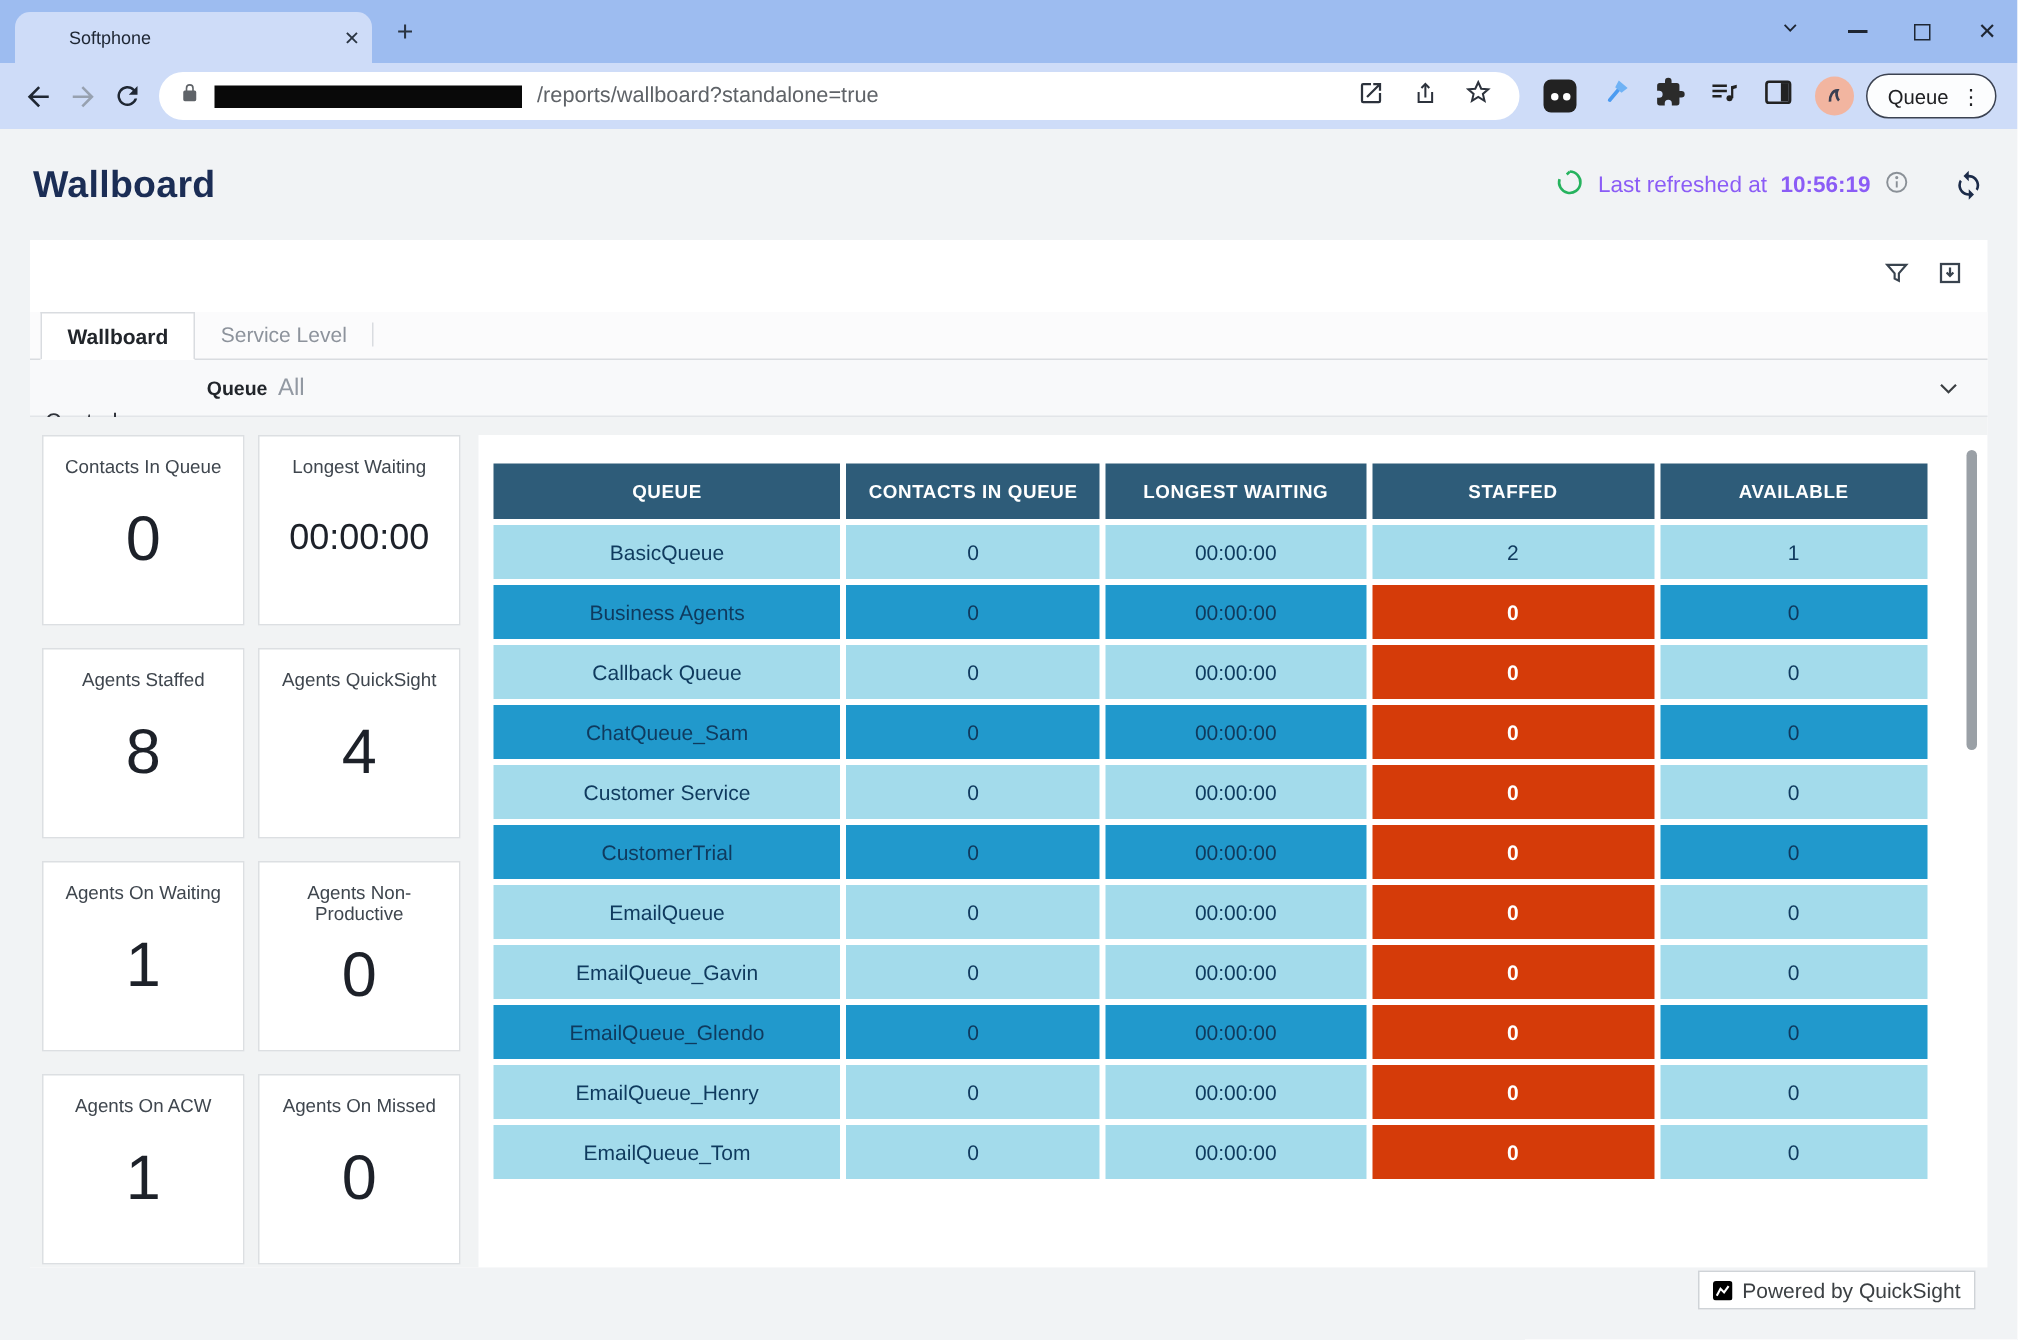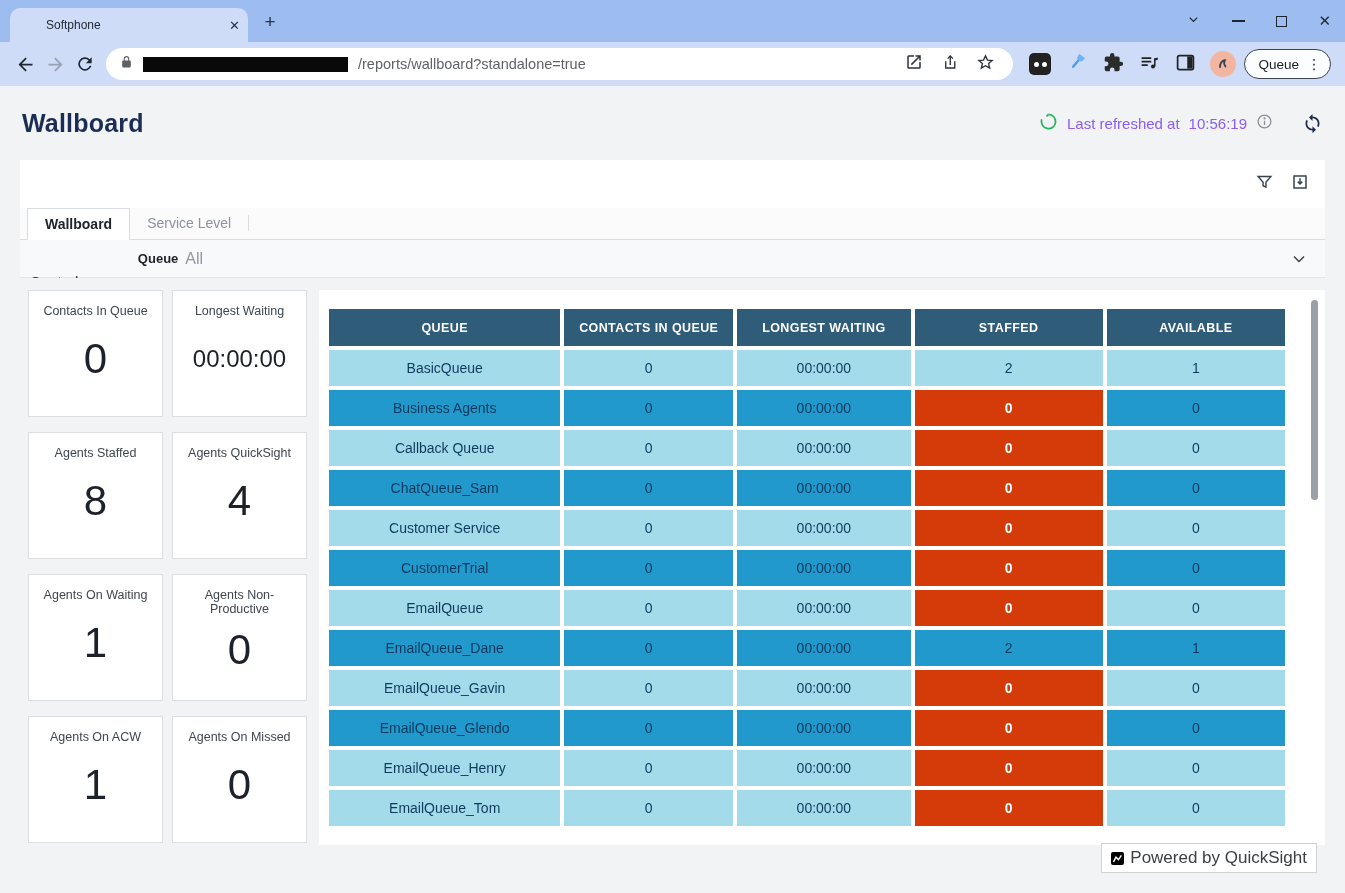--- a/index.html
+++ b/index.html
@@ -46,21 +46,21 @@
   .update-dots { font-size:14px; color:#202124; }
 
   
   .page { position:absolute; top:86px; left:0; right:0; bottom:0;
     background:var(--page-bg); }
   .page-header { height:74px; display:flex; align-items:center; padding:0 22px; }
   .page-title { font-size:25px; font-weight:bold; color:var(--navy);
     letter-spacing:.2px; }
   .refresh-cluster { margin-left:auto; display:flex; align-items:center; gap:9px;
     font-size:15px; color:#8b5cf6; }
-  .refresh-cluster b { font-weight:normal; }
+  .refresh-cluster b { font-weight:bold; }
   .refresh-btn { margin-left:20px; display:flex; }
 
   .sheet { position:absolute; left:20px; right:20px; top:74px; bottom:48px;
     background:#fff; }
   .sheet-toolbar { height:48px; position:relative; }
   .sheet-toolbar .icons { position:absolute; right:16px; top:13px; display:flex;
     gap:18px; }
   .sheet-tabs { height:32px; display:flex; align-items:flex-end; padding-left:7px;
     border-bottom:1px solid #d9dce0; background:#fbfbfc; }
   .stab { height:32px; display:flex; align-items:center; padding:0 17px;
@@ -99,21 +99,21 @@
   th:nth-child(5){ width:18.5%; }
   td { height:36px; text-align:center; font-size:14px; color:var(--cell-text); }
   tr.light td { background:var(--row-light); }
   tr.dark td { background:var(--row-dark); }
   td.alert { background:var(--alert-red) !important; color:#fff; font-weight:bold; }
   .scroll-thumb { position:absolute; right:7px; top:10px; width:7px; height:200px;
     background:#9aa0a6; border-radius:4px; }
 
   .qs-badge { position:absolute; right:28px; bottom:20px; background:#fff;
     border:1px solid #cfd3d7; display:flex; align-items:center; gap:6px;
-    padding:4px 9px; font-size:17px; color:#3c4043; }
+    padding:4px 9px; font-size:14px; color:#3c4043; }
 </style>
 </head>
 <body>
 
 <div class="tabstrip">
   <div class="btab">
     <span>Softphone</span>
     <span class="btab-close">✕</span>
   </div>
   <div class="newtab">+</div>
@@ -372,27 +372,20 @@
                 <td class="alert">0</td>
                 <td>0</td>
               </tr>
               <tr class="light">
                 <td>EmailQueue</td>
                 <td>0</td>
                 <td>00:00:00</td>
                 <td class="alert">0</td>
                 <td>0</td>
               </tr>
-              <tr class="dark">
-                <td>EmailQueue_Dane</td>
-                <td>0</td>
-                <td>00:00:00</td>
-                <td>2</td>
-                <td>1</td>
-              </tr>
               <tr class="light">
                 <td>EmailQueue_Gavin</td>
                 <td>0</td>
                 <td>00:00:00</td>
                 <td class="alert">0</td>
                 <td>0</td>
               </tr>
               <tr class="dark">
                 <td>EmailQueue_Glendo</td>
                 <td>0</td>

